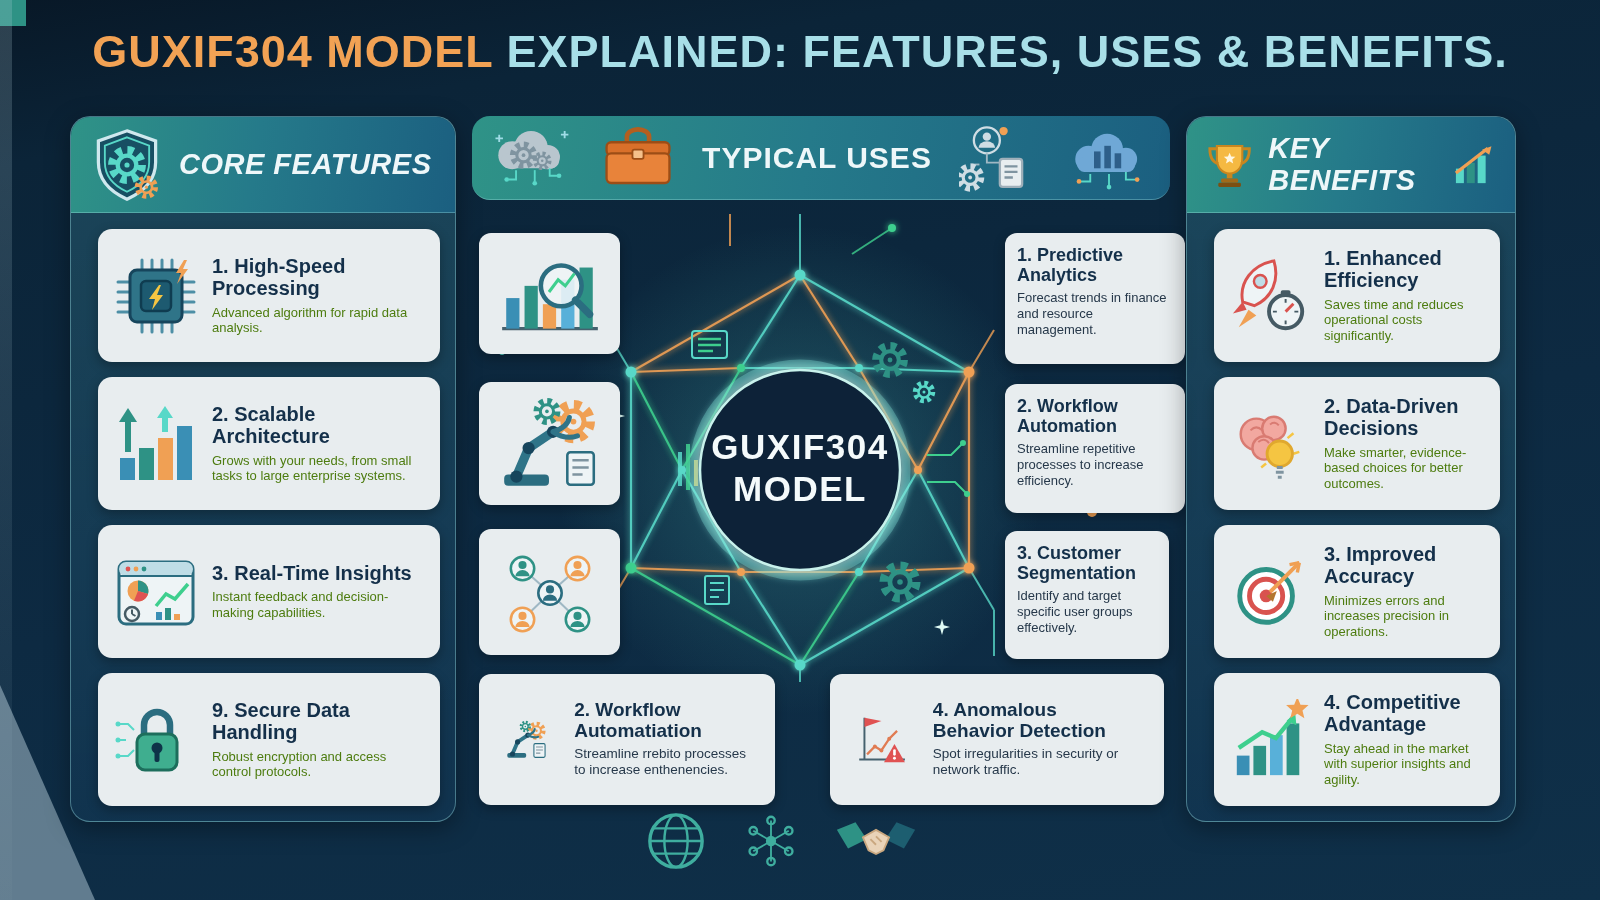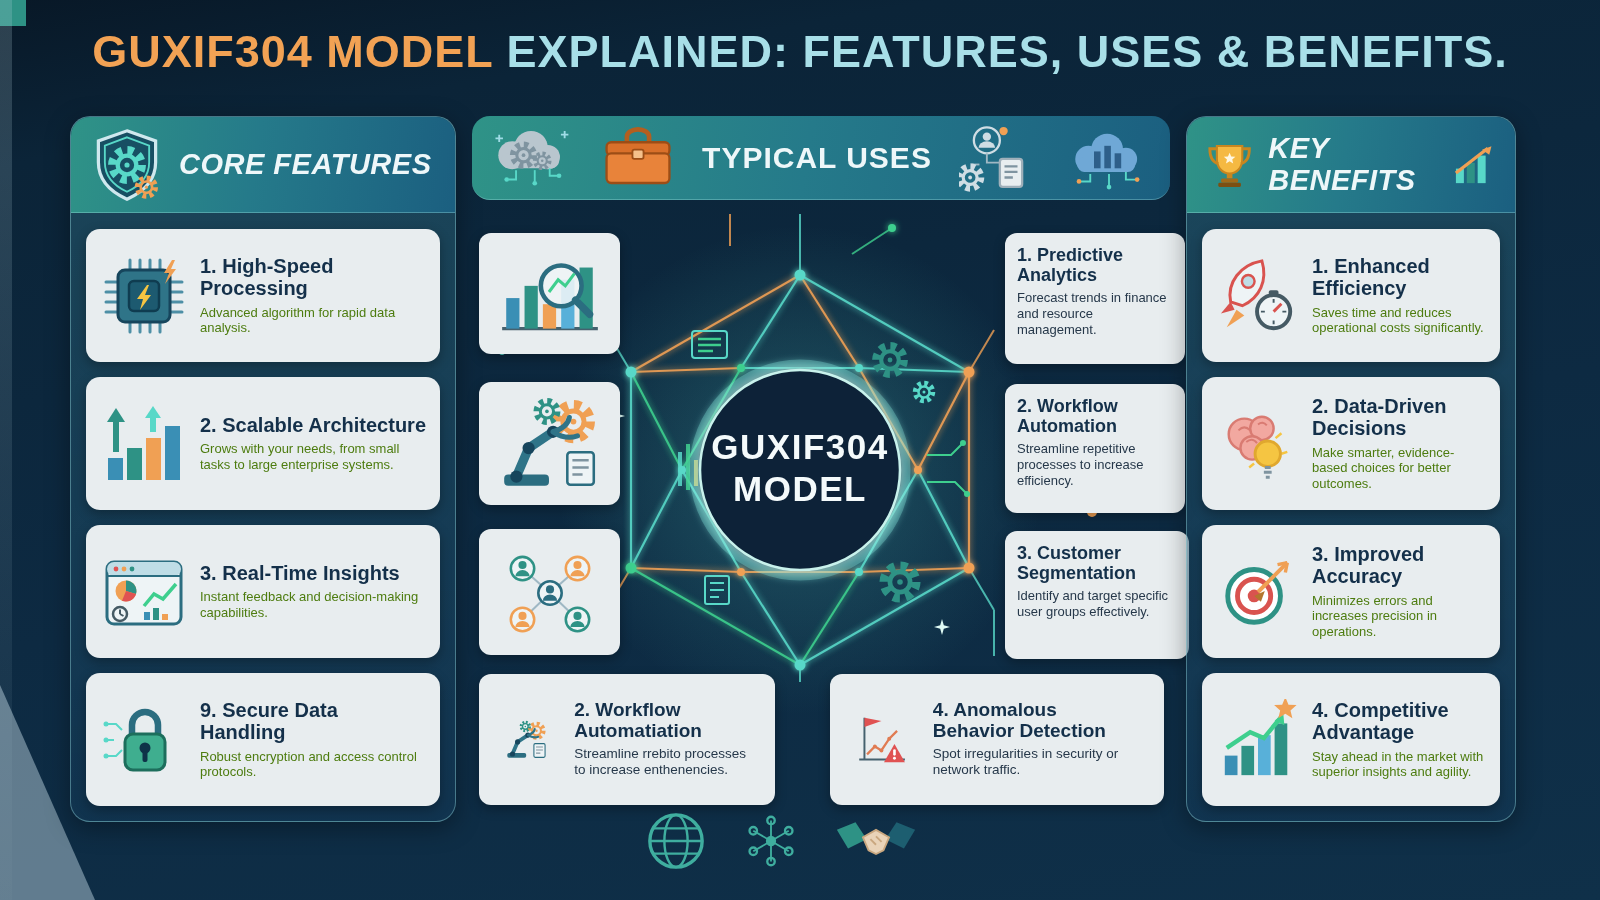--- a/index.html
+++ b/index.html
@@ -31,21 +31,21 @@
   .right-panel { left:1186px; width:330px; }
 
   .band { background:linear-gradient(100deg,#2f9387 0%, #257a8a 48%, #1b5f80 100%);
     display:flex; align-items:center; border-bottom:1px solid rgba(160,230,230,0.35); }
   .panel-header { height:96px; border-radius:19px 19px 0 0; gap:16px; padding:0 20px;font-style:italic; }
   .panel-header h2 { color:#eef7f9; font-size:29px; letter-spacing:0.5px; line-height:1.08; }
 
   .cards { padding:16px 15px; display:flex; flex-direction:column; gap:15px; }
   .card { background:#e8edef; border-radius:14px; height:133px;
     display:flex; align-items:center; gap:10px; padding:10px 12px;
-    box-shadow:0 4px 12px rgba(0,0,0,0.3); }
+    box-shadow:0 4px 12px rgba(0,0,0,0.3);margin-left:12px; }
   .icon-box { flex:0 0 92px; display:flex; align-items:center; justify-content:center; }
   .right-panel .icon-box { flex:0 0 88px; }
   .card h3 { font-size:20px; color:#14304a; line-height:1.12; margin-bottom:5px; }
   .card p  { font-size:13px; color:#4d7c0f; line-height:1.22; }
 
   
   .mid-header { position:absolute; left:472px; top:116px; width:698px; height:84px;
     border-radius:18px; justify-content:space-between; padding:0 16px; gap:8px; }
   .mid-header h2 { color:#eef7f9; font-size:30px; letter-spacing:1px; white-space:nowrap; }
 
@@ -424,21 +424,21 @@
   </div>
 
   <div class="use-card" style="left:984px; top:233px; width:180px; height:131px;">
     <h3>1. Predictive Analytics</h3>
     <p>Forecast trends in finance and resource management.</p>
   </div>
   <div class="use-card" style="left:984px; top:384px; width:180px; height:129px;">
     <h3>2. Workflow Automation</h3>
     <p>Streamline repetitive processes to increase efficiency.</p>
   </div>
-  <div class="use-card" style="left:984px; top:531px; width:184px; height:128px;">
+  <div class="use-card" style="left:984px; top:531px; width:164px; height:128px;">
     <h3>3. Customer Segmentation</h3>
     <p>Identify and target specific user groups effectively.</p>
   </div>
 
   <div class="bottom-card" style="left:479px; top:674px; width:296px; height:131px;">
     <svg viewBox="0 0 110 95" width="88" height="76">
       <use href="#gear" transform="translate(78,26) scale(1.6)" color="#f0a054"></use>
       <use href="#gear" transform="translate(52,16) scale(1.0)" color="#2e9285"></use>
       <rect x="10" y="78" width="44" height="11" rx="4" fill="#2b6d80"></rect>
       <path d="M22,80 L34,52 L58,36" fill="none" stroke="#2f7488" stroke-width="9" stroke-linecap="round"></path>

